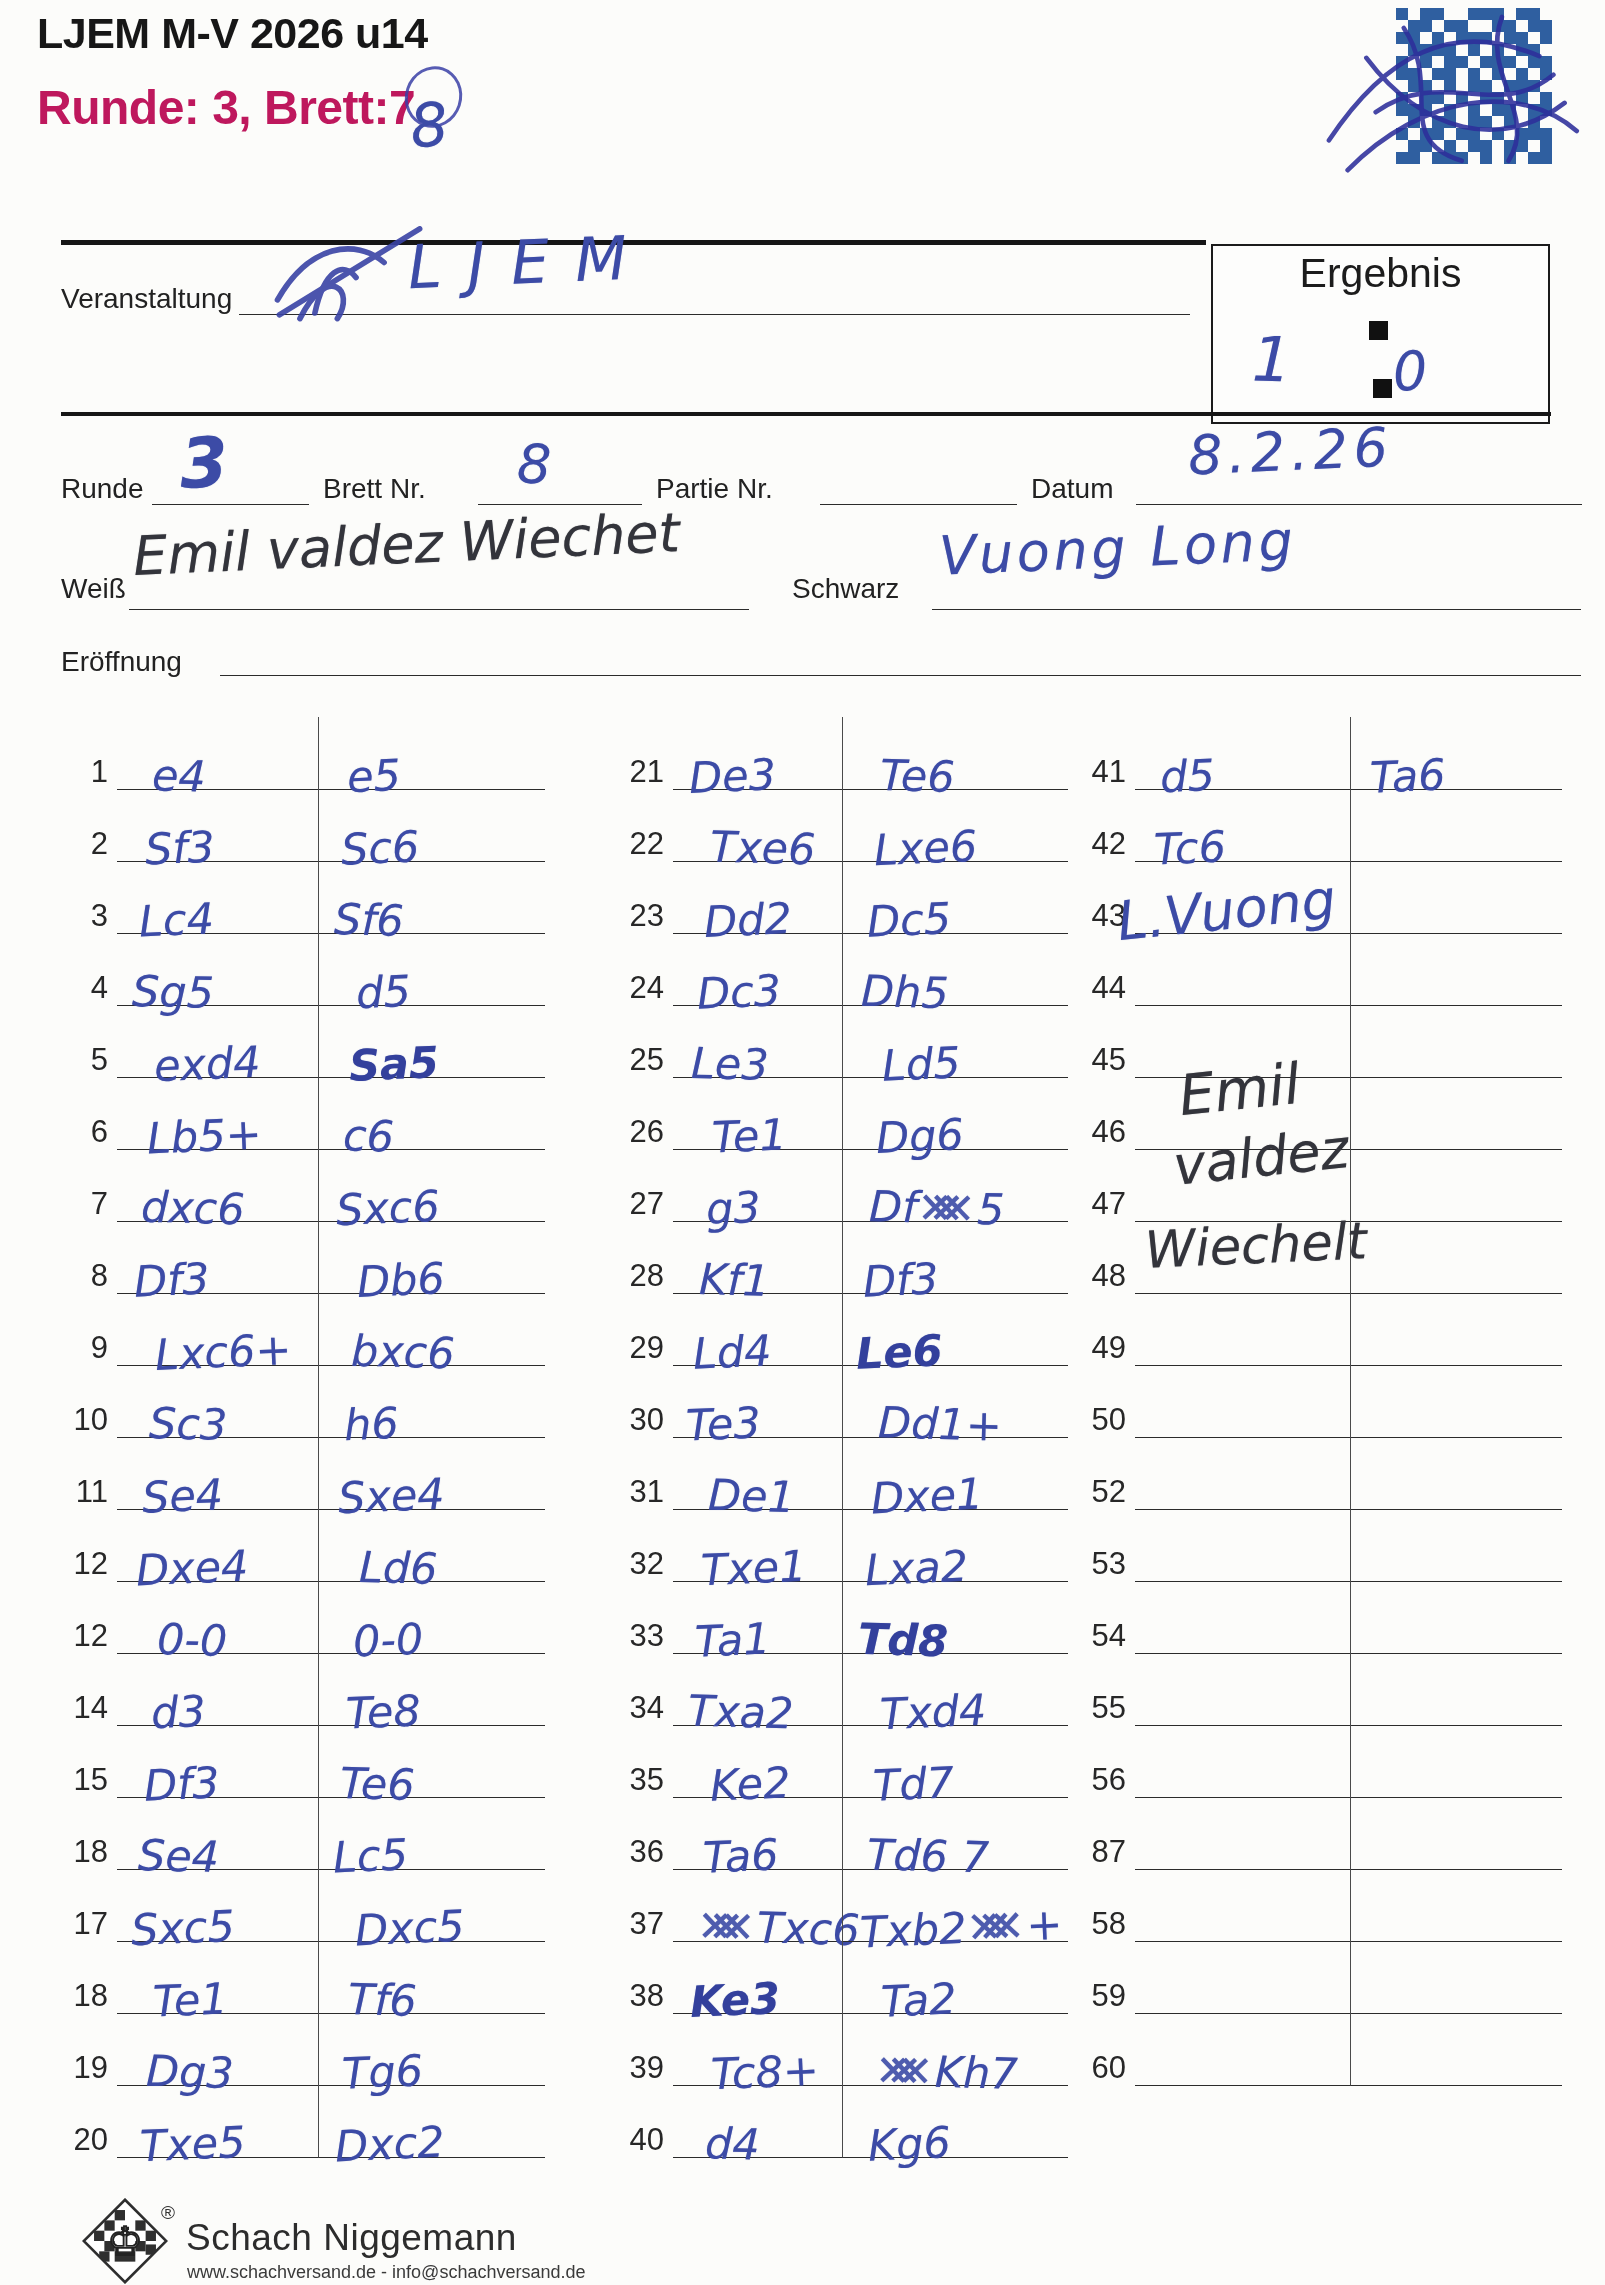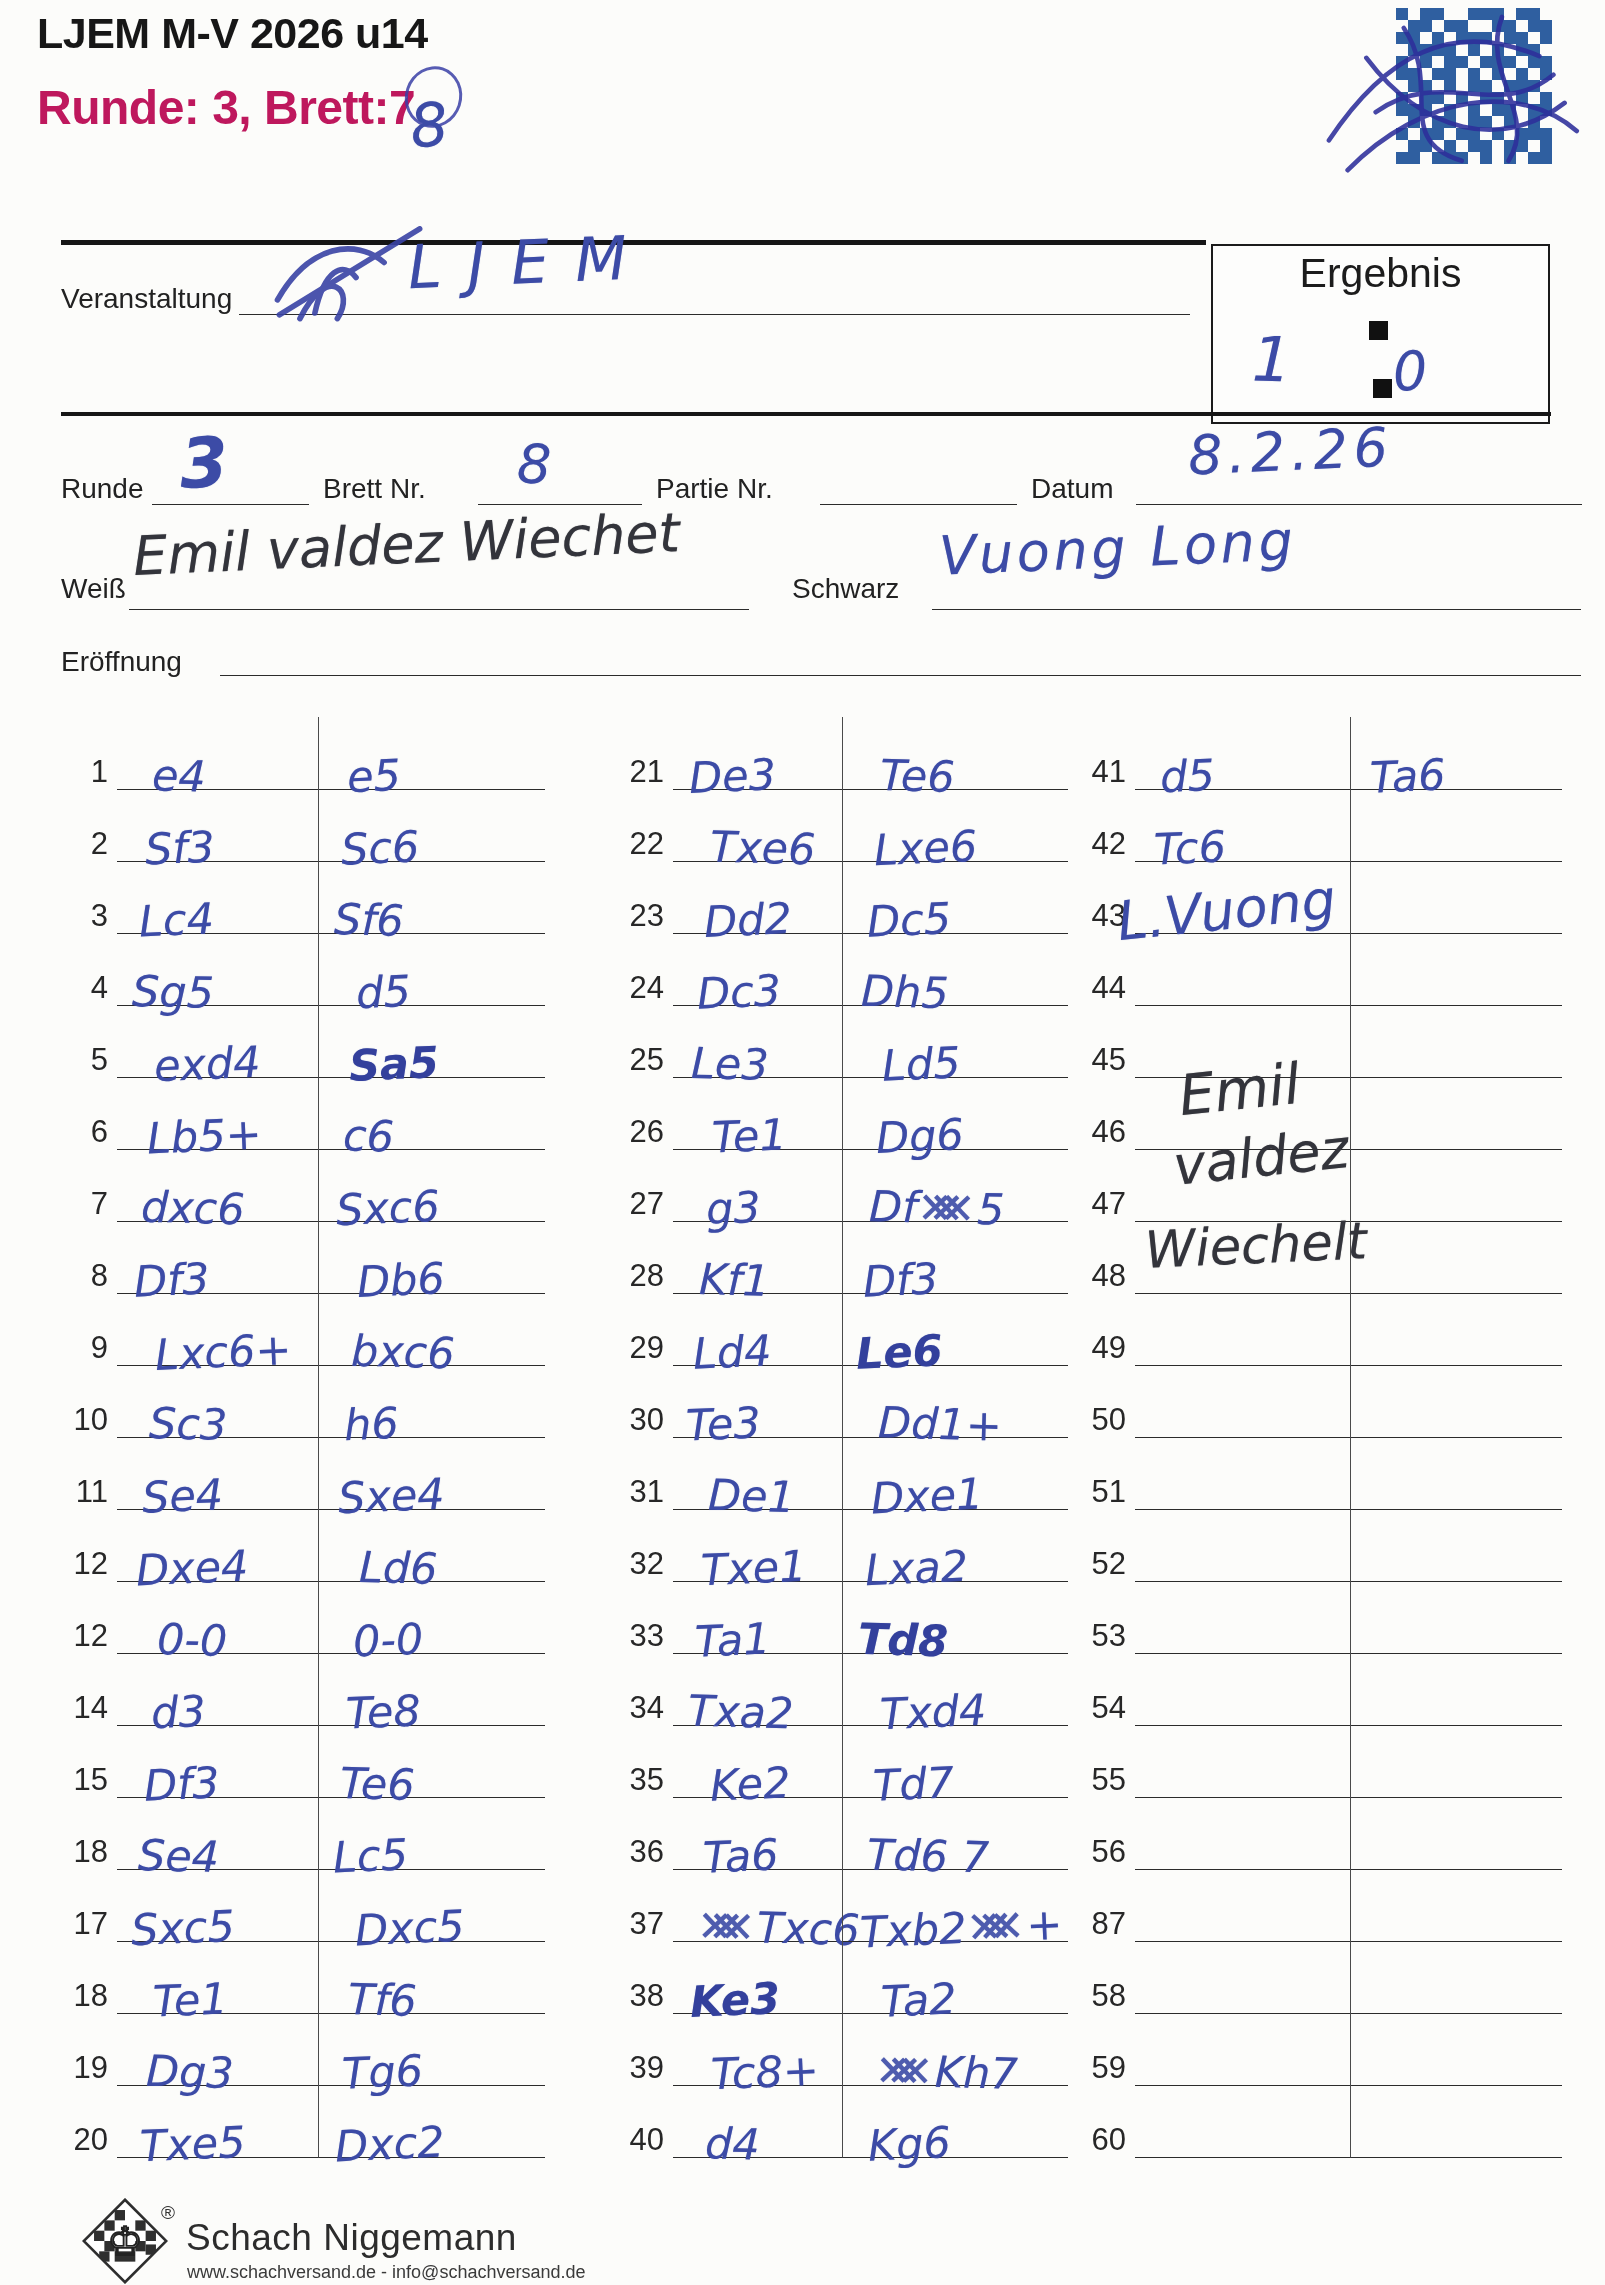--- a/index.html
+++ b/index.html
@@ -546,25 +546,20 @@
           <div class="mcell wcell" style="width: 215px;"></div>
           <div class="mcell bcell" style="width: 211px;"></div>
         </div>
         <div class="mrow">
           <span class="mnum" style="width: 58px;">49</span>
           <div class="mcell wcell" style="width: 215px;"></div>
           <div class="mcell bcell" style="width: 211px;"></div>
         </div>
         <div class="mrow">
           <span class="mnum" style="width: 58px;">50</span>
-          <div class="mcell wcell" style="width: 215px;"></div>
-          <div class="mcell bcell" style="width: 211px;"></div>
-        </div>
-        <div class="mrow">
-          <span class="mnum" style="width: 58px;">51</span>
           <div class="mcell wcell" style="width: 215px;"></div>
           <div class="mcell bcell" style="width: 211px;"></div>
         </div>
         <div class="mrow">
           <span class="mnum" style="width: 58px;">52</span>
           <div class="mcell wcell" style="width: 215px;"></div>
           <div class="mcell bcell" style="width: 211px;"></div>
         </div>
         <div class="mrow">
           <span class="mnum" style="width: 58px;">53</span>

